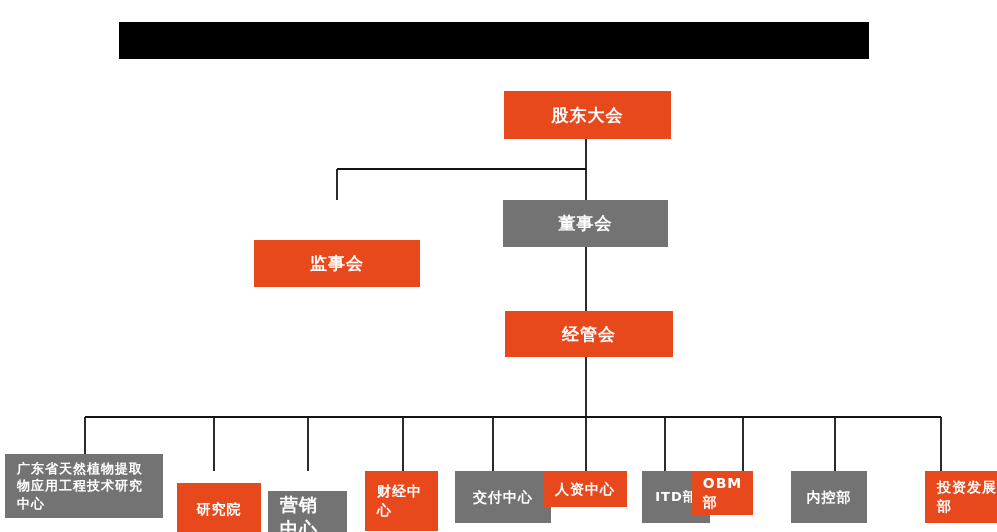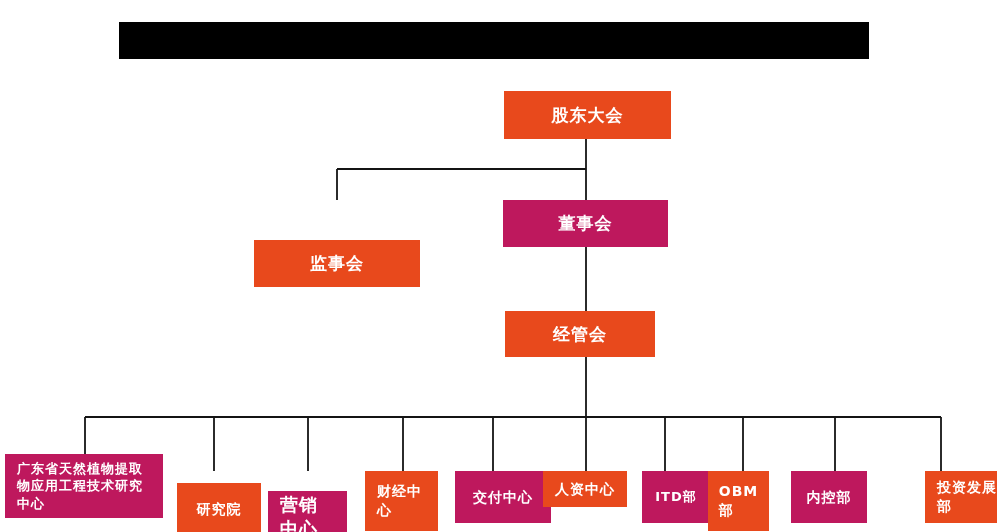--- a/index.html
+++ b/index.html
@@ -40,21 +40,21 @@
     color: #ffffff;
     font-weight: bold;
     text-align: left;
     line-height: 1.35;
     padding: 2px 12px;
     letter-spacing: 1px;
   }
   .node.dark  { background: #E8491C; }
   .node.light { background: #EF8960; }
 </style>
-<style>.node.dark{background:#E8491C;}.node.light{background:#be185d;}.node{color:#ffffff;}.redacted-bar{background:#000000;}</style></head>
+<style>.node.dark{background:#E8491C;}.node.light{background:#737373;}.node{color:#ffffff;}.redacted-bar{background:#000000;}</style></head>
 <body>
 
 <div class="canvas">
   <div class="redacted-bar"></div>
   <svg class="connectors" xmlns="http://www.w3.org/2000/svg" viewBox="0 0 997 532">
       <line x1="586" y1="139" x2="586" y2="169" stroke="#141414" stroke-width="1.8"></line>
       <line x1="337" y1="169" x2="586" y2="169" stroke="#141414" stroke-width="1.8"></line>
       <line x1="337" y1="169" x2="337" y2="200" stroke="#141414" stroke-width="1.8"></line>
       <line x1="586" y1="169" x2="586" y2="200" stroke="#141414" stroke-width="1.8"></line>
       <line x1="586" y1="247" x2="586" y2="311" stroke="#141414" stroke-width="1.8"></line>
@@ -74,21 +74,21 @@
   <div>
       <div class="node dark" style="left: 504px; top: 91px; width: 167px; height: 48px; font-size: 17px;">
         <span>股东大会</span>
       </div>
       <div class="node dark" style="left: 254px; top: 200px; width: 166px; height: 47px; font-size: 17px; margin-top: 40px;">
         <span>监事会</span>
       </div>
       <div class="node light" style="left: 503px; top: 200px; width: 165px; height: 47px; font-size: 17px;">
         <span>董事会</span>
       </div>
-      <div class="node dark" style="left: 505px; top: 311px; width: 150px; height: 46px; font-size: 17px;">
+      <div class="node dark" style="left: 505px; top: 311px; width: 168px; height: 46px; font-size: 17px;">
         <span>经管会</span>
       </div>
       <div class="node light" style="left: 5px; top: 454px; width: 158px; height: 64px; font-size: 13px;">
         <span>广东省天然植物提取物应用工程技术研究中心</span>
       </div>
       <div class="node dark" style="left: 177px; top: 471px; width: 84px; height: 52px; font-size: 14px; margin-top: 12px;">
         <span>研究院</span>
       </div>
       <div class="node light" style="left: 268px; top: 491px; width: 79px; height: 52px; font-size: 18px;">
         <span>营销中心</span>
@@ -98,21 +98,21 @@
       </div>
       <div class="node light" style="left: 455px; top: 471px; width: 96px; height: 52px; font-size: 14px;">
         <span>交付中心</span>
       </div>
       <div class="node dark" style="left: 543px; top: 471px; width: 84px; height: 36px; font-size: 14px;">
         <span>人资中心</span>
       </div>
       <div class="node light" style="left: 642px; top: 471px; width: 68px; height: 52px; font-size: 13px;">
         <span>ITD部</span>
       </div>
-      <div class="node dark" style="left: 708px; top: 471px; width: 61px; height: 60px; font-size: 14px;">
+      <div class="node dark" style="left: 692px; top: 471px; width: 61px; height: 44px; font-size: 14px;">
         <span>OBM部</span>
       </div>
       <div class="node light" style="left: 791px; top: 471px; width: 76px; height: 52px; font-size: 14px;">
         <span>内控部</span>
       </div>
       <div class="node dark" style="left: 896px; top: 471px; width: 91px; height: 52px; font-size: 14px; margin-left: 29px;">
         <span>投资发展部</span>
       </div>
     </div>
 </div>

